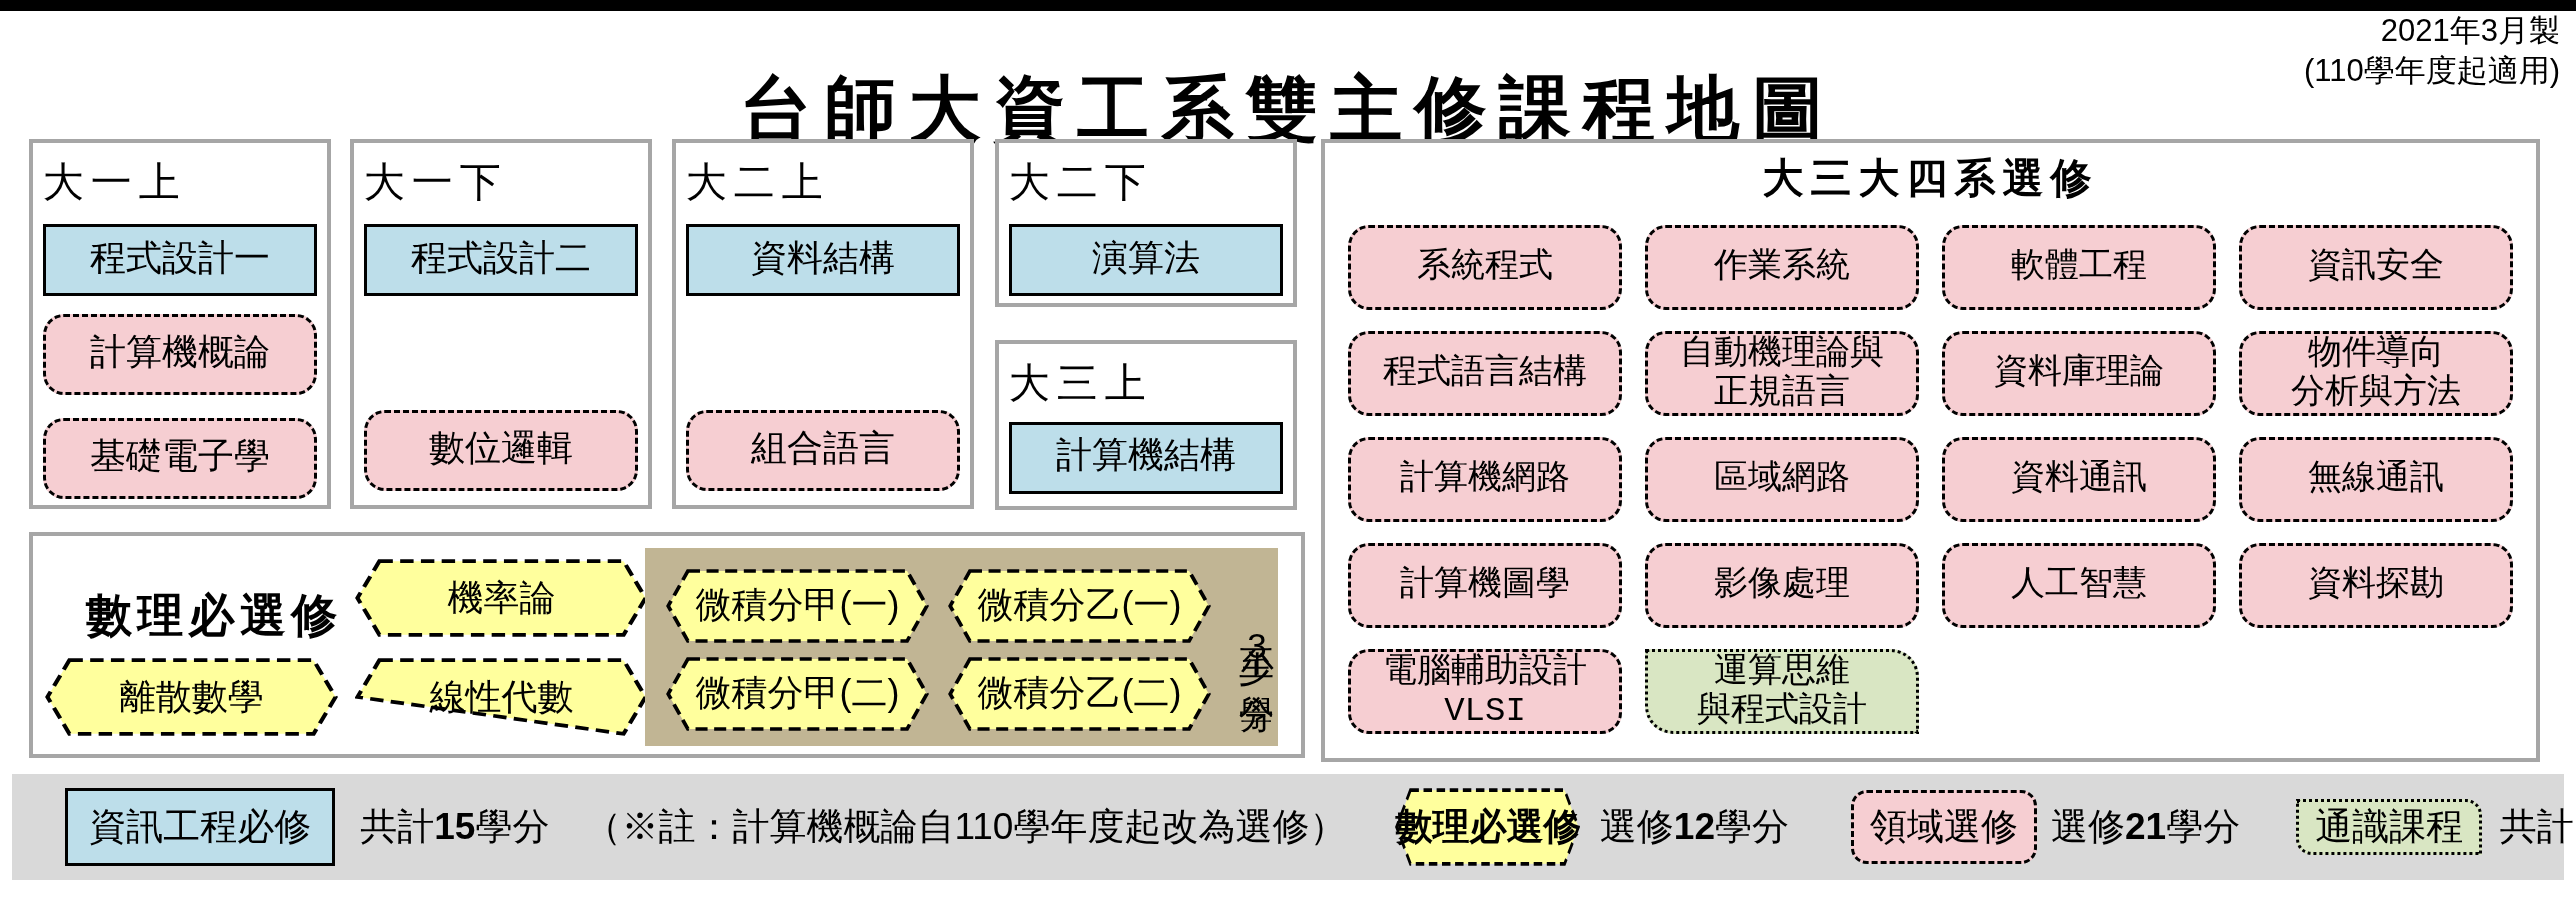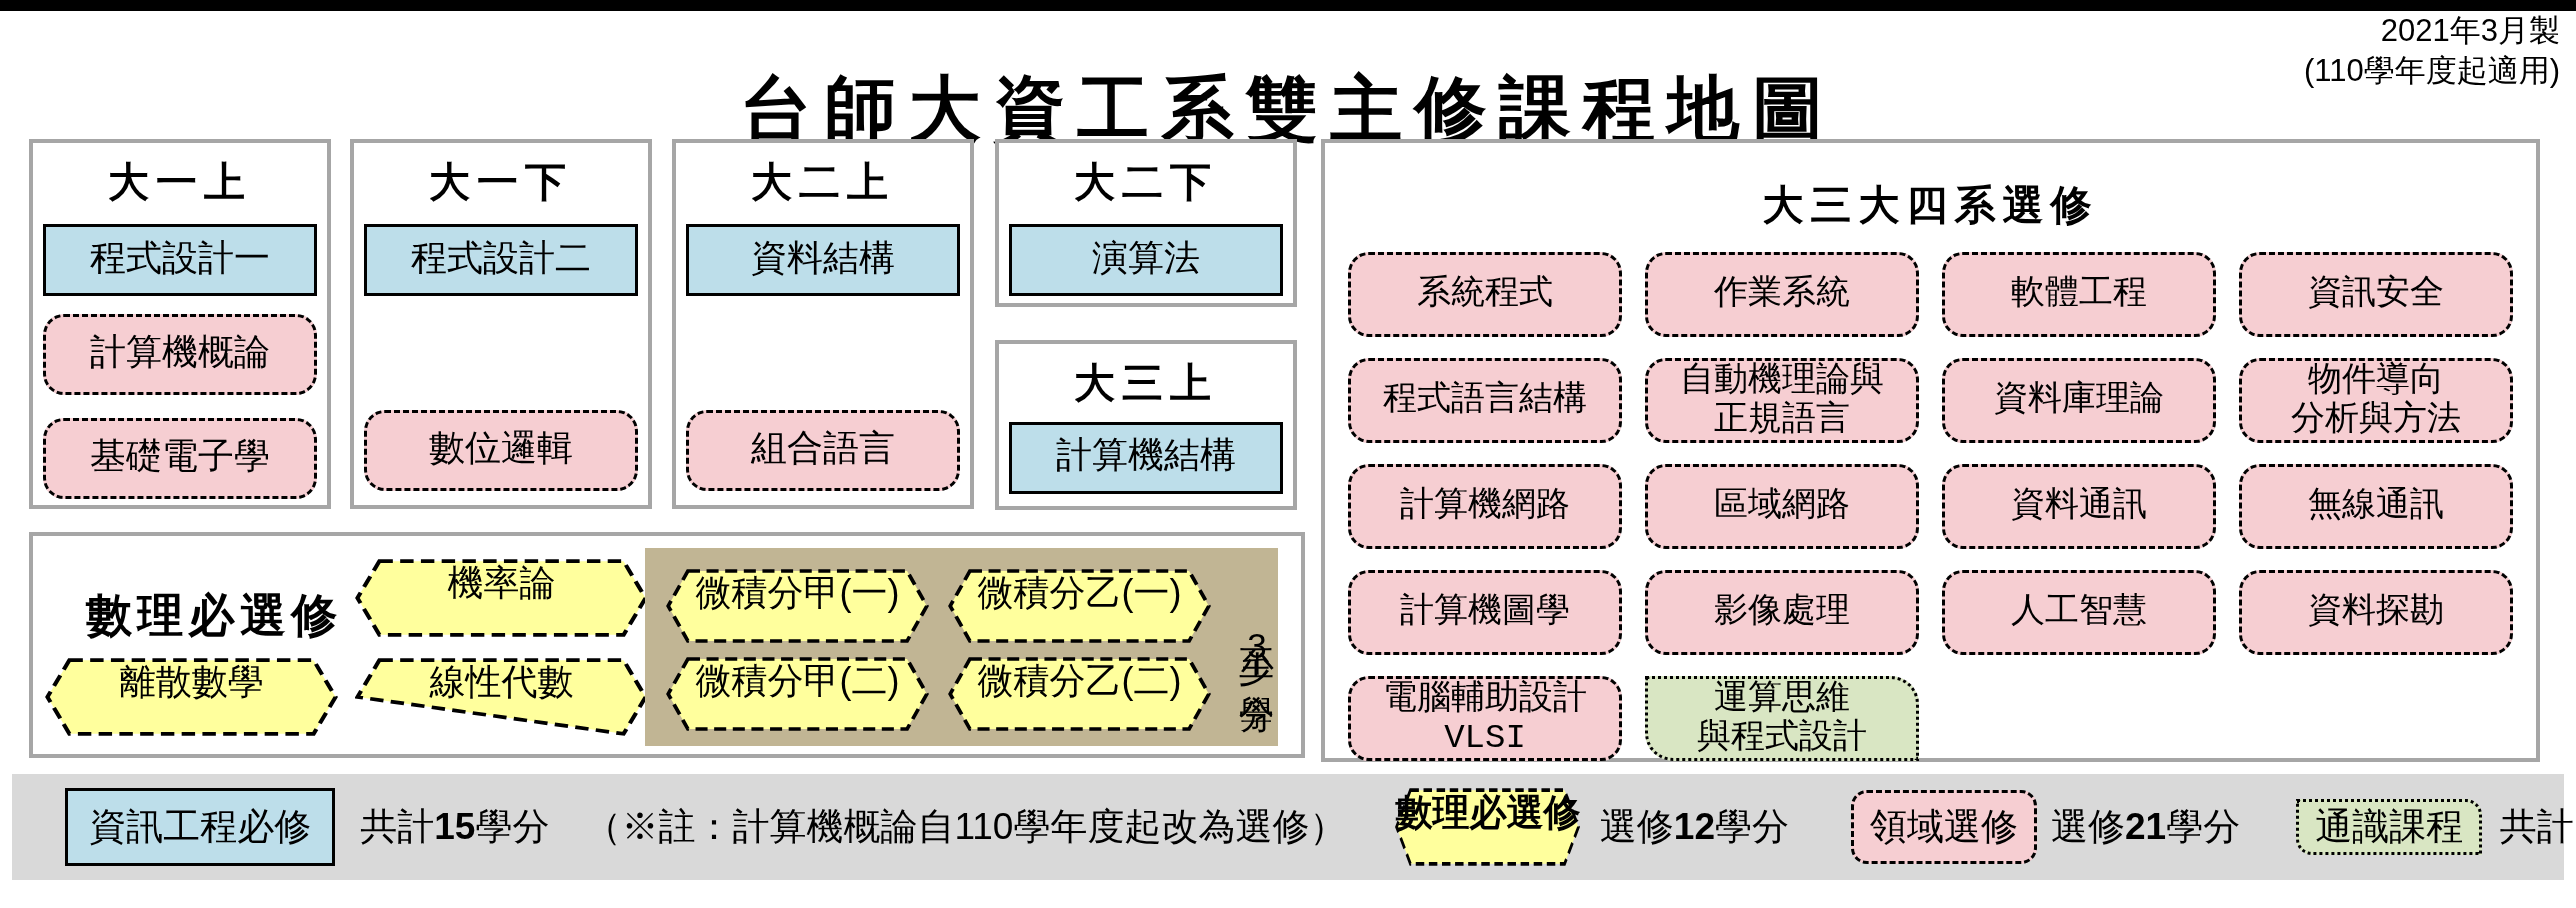--- a/index.html
+++ b/index.html
@@ -17,47 +17,47 @@
   .page-title{
     position:absolute;left:50%;top:14px;transform:translateX(-50%);
     font-size:72px;font-weight:bold;letter-spacing:12.3px;white-space:nowrap;
   }
   .datebox{position:absolute;right:16px;top:10.6px;text-align:right;font-size:31px;line-height:1.3;}
   
   .sem-col{
     position:absolute;background:#fff;border:4.4px solid var(--frame-gray);
     display:flex;flex-direction:column;padding:7px 9.7px 14px;
   }
-  .sem-head{font-size:41px;font-weight:bold;text-align:center;letter-spacing:7px;margin:5.3px 0 14px;}
+  .sem-head{font-size:41px;font-weight:normal;text-align:left;letter-spacing:7px;margin:5.3px 0 14px;}
   .course{
     display:flex;align-items:center;justify-content:center;text-align:center;
     font-size:36px;white-space:pre-line;line-height:1.15;flex:none;font-family:Liberation Mono, monospace;
   }
   .core{background:var(--core-blue);border:3.5px solid #000;height:72px;}
   .pink{background:var(--domain-pink);border:3.5px dashed #000;border-radius:21px;height:81px;}
   .push-bottom{margin-top:auto;}
   
   .elect-panel{
     position:absolute;left:1321px;top:139px;width:1219px;height:623px;
     background:#fff;border:4.4px solid var(--frame-gray);
   }
-  .elect-title{font-size:41px;font-weight:bold;text-align:center;letter-spacing:7px;margin-top:35px;}
+  .elect-title{font-size:41px;font-weight:bold;text-align:center;letter-spacing:7px;margin-top:8px;}
   .elect-grid{
     display:grid;grid-template-columns:repeat(4,1fr);gap:21px 23px;
     margin:19.4px 23px 0;
   }
   .elect-grid .course{height:85px;font-size:34px;}
   .green{background:var(--general-green);border:3.5px dotted #000;border-radius:0 28px 0 28px;}
   
   .math-box{
     position:absolute;left:29px;top:532px;width:1276px;height:226px;
     background:#fff;border:4.4px solid var(--frame-gray);
   }
   .math-label{position:absolute;left:53px;top:49px;font-size:46px;font-weight:bold;letter-spacing:5.3px;}
-  .hex{position:relative;display:flex;align-items:flex-start;justify-content:center;}
+  .hex{position:relative;display:flex;align-items:center;justify-content:center;}
   .hex svg{position:absolute;inset:0;width:100%;height:100%;}
   .hex polygon{fill:var(--math-yellow);stroke:#000;stroke-width:3.4;stroke-dasharray:11 6;}
   .hex .t{position:relative;font-size:36px;text-align:center;white-space:nowrap;}
   .calc-group{position:absolute;left:612px;top:11.5px;width:633px;height:198px;background:var(--calc-group-bg);}
   .vnote{
     position:absolute;right:3.5px;top:50%;transform:translateY(-50%);
     writing-mode:vertical-rl;text-orientation:upright;font-size:35px;line-height:1;
     letter-spacing:2.6px;
   }
   

